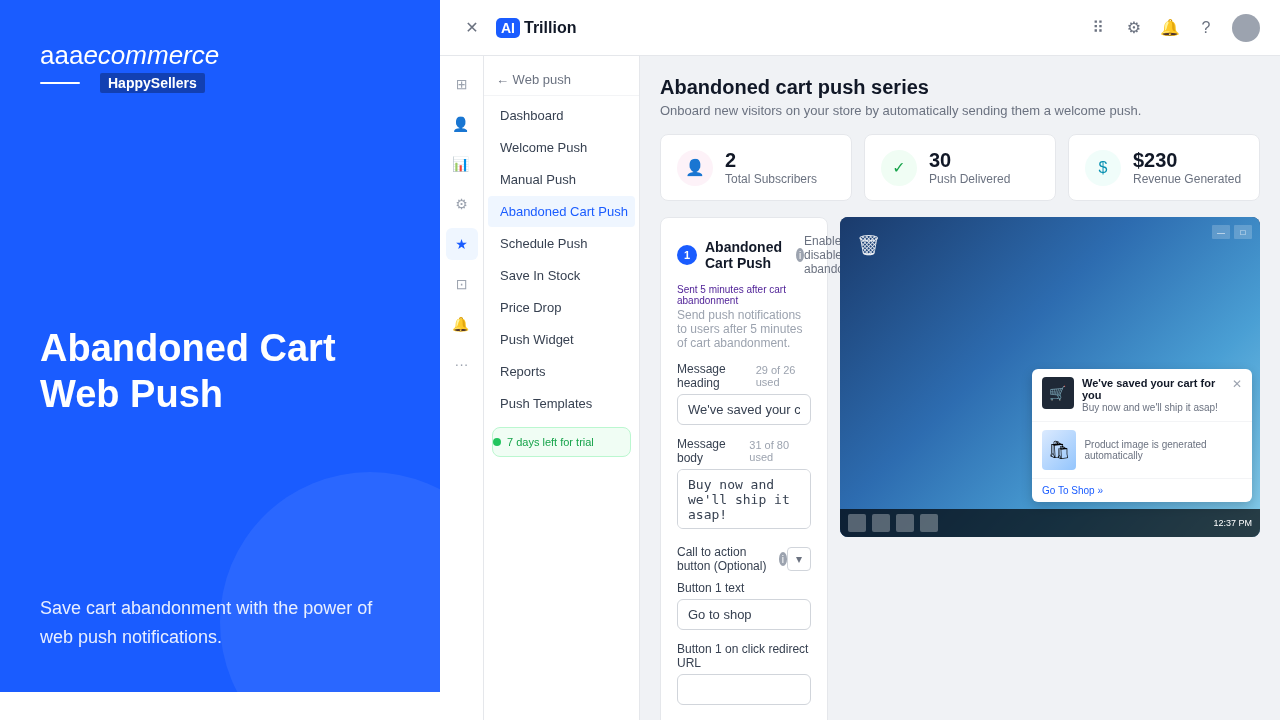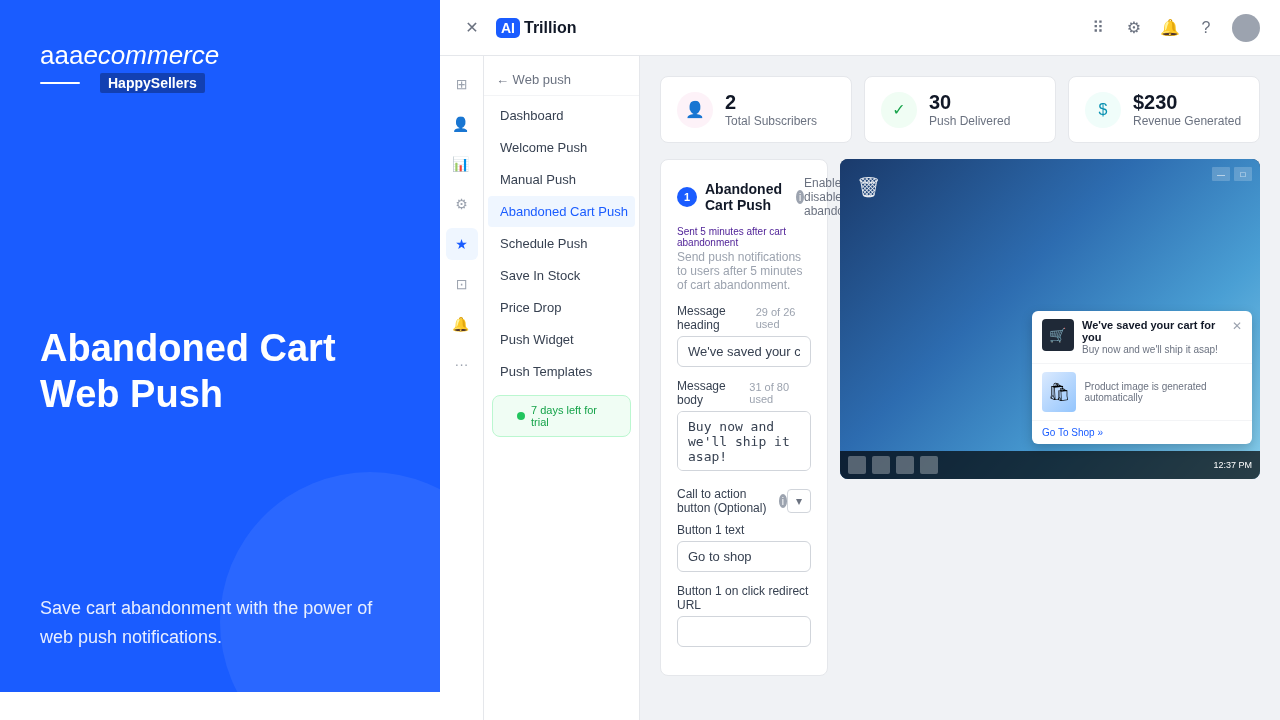--- a/index.html
+++ b/index.html
@@ -205,21 +205,21 @@
       color: #374151;
       cursor: pointer;
       border-radius: 4px;
       margin: 1px 4px;
       white-space: nowrap;
     }
     .nav-item.active { background: #eff6ff; color: #1a5cff; font-weight: 500; }
 
     .trial-badge {
       margin: 8px;
-      padding: 8px 24px;
+      padding: 8px 0;
       background: #f0fdf4;
       border-radius: 8px;
       display: flex;
       align-items: center;
       gap: 6px;
       font-size: 11px;
       color: #16a34a;
       border: 1px solid #bbf7d0;
     }
     .trial-dot {
@@ -634,30 +634,35 @@
             <span>← Web push</span>
           </div>
           <div class="nav-item">Dashboard</div>
           <div class="nav-item">Welcome Push</div>
           <div class="nav-item">Manual Push</div>
           <div class="nav-item active">Abandoned Cart Push</div>
           <div class="nav-item">Schedule Push</div>
           <div class="nav-item">Save In Stock</div>
           <div class="nav-item">Price Drop</div>
           <div class="nav-item">Push Widget</div>
+          <div class="nav-item">Reports</div>
           <div class="nav-item">Push Templates</div>
           <div class="trial-badge">
             <div class="trial-dot"></div>
             <span>7 days left for trial</span>
           </div>
         </div>
       </div>
     </div>
 
     <div class="main-content">
+      <div class="page-header">
+        <div class="page-title">Abandoned cart push series</div>
+        <div class="page-subtitle">Onboard new visitors on your store by automatically sending them a welcome push.</div>
+      </div>
 
       <div class="stats-row">
         <div class="stat-card">
           <div class="stat-icon pink">👤</div>
           <div>
             <div class="stat-value">2</div>
             <div class="stat-label">Total Subscribers</div>
           </div>
         </div>
         <div class="stat-card">

